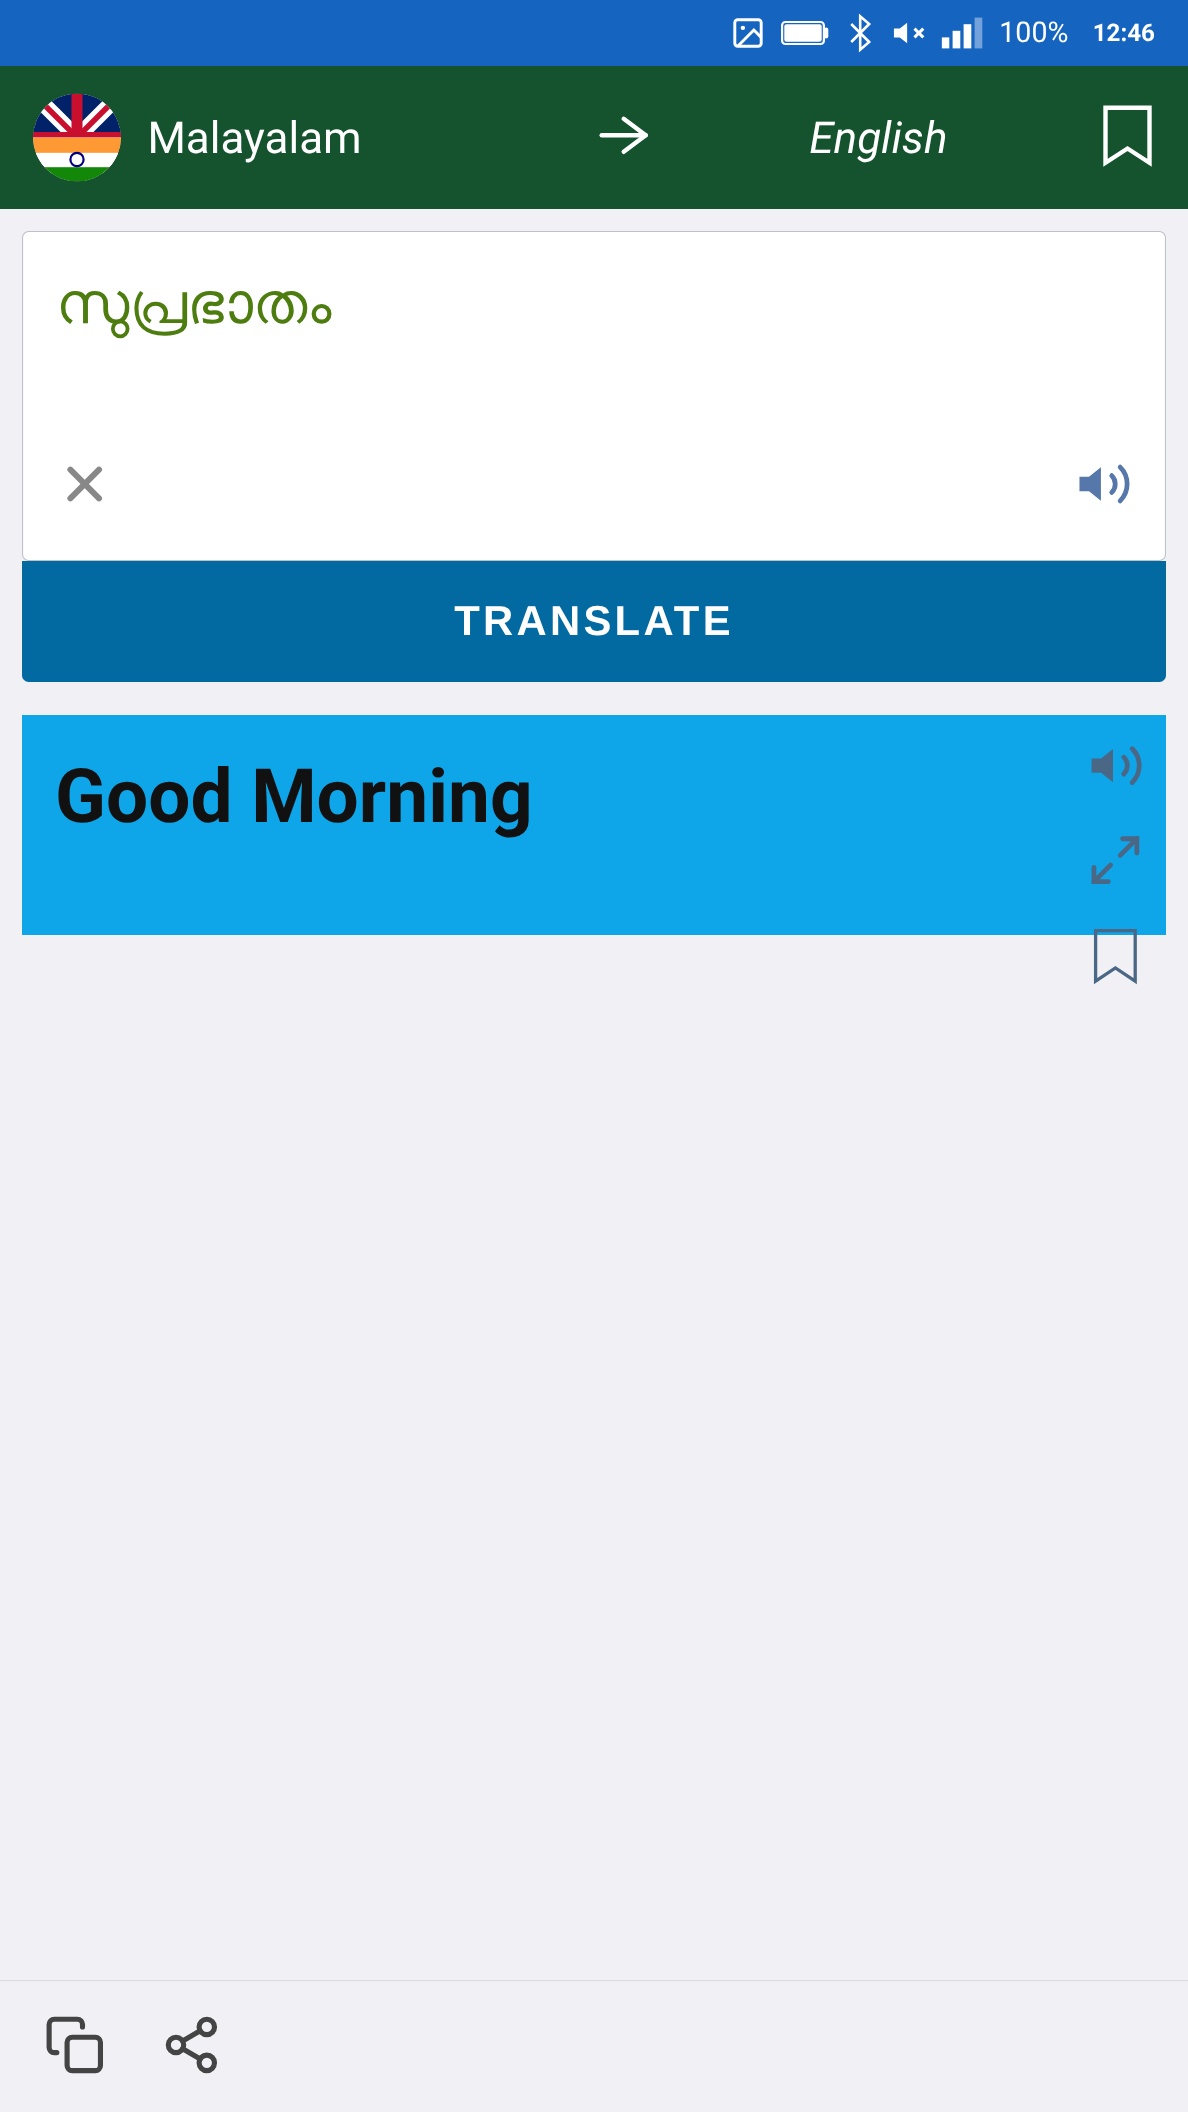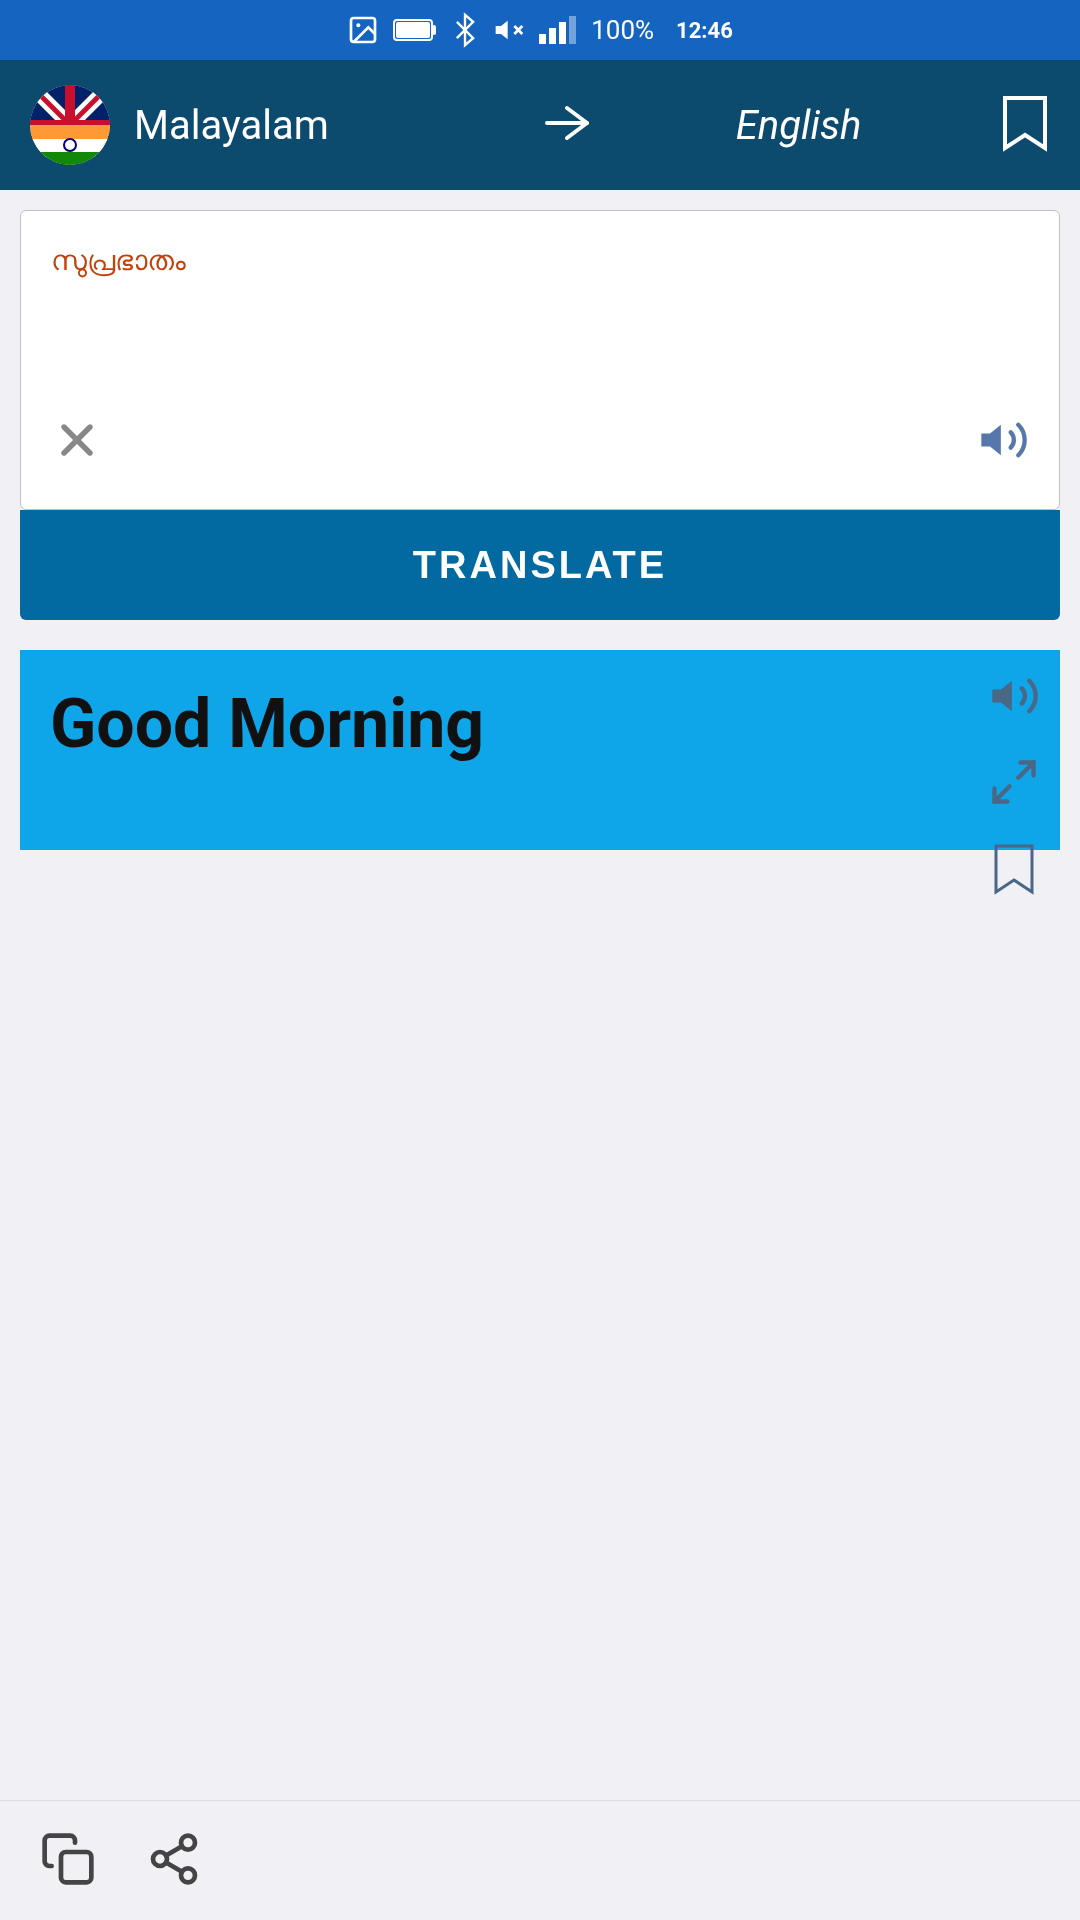--- a/index.html
+++ b/index.html
@@ -18,21 +18,21 @@
       position: relative;
     }
 
     
     .status-bar {
       width: 100%;
       height: 60px;
       background: #1565c0;
       display: flex;
       align-items: center;
-      justify-content: center;
+      justify-content: flex-end;
       padding: 0 30px;
       gap: 16px;
     }
 
     .status-bar-icons {
       display: flex;
       align-items: center;
       gap: 14px;
     }
 
@@ -45,21 +45,21 @@
 
     .status-battery {
       color: white;
       font-size: 26px;
     }
 
     
     .app-bar {
       width: 100%;
       height: 130px;
-      background: #0c4a6e;
+      background: #14532d;
       display: flex;
       align-items: center;
       padding: 0 30px;
       gap: 0;
     }
 
     .flag-icon {
       width: 80px;
       height: 80px;
       border-radius: 50%;
@@ -90,22 +90,22 @@
       margin: 20px 20px 0 20px;
       background: white;
       border: 1.5px solid #c0c0c8;
       border-radius: 6px;
       padding: 30px;
       position: relative;
       min-height: 300px;
     }
 
     .input-text {
-      font-size: 28px;
-      color: #c2410c;
+      font-size: 52px;
+      color: #4d7c0f;
       line-height: 1.4;
       display: block;
       width: 85%;
     }
 
     .speaker-icon-input {
       position: absolute;
       bottom: 30px;
       right: 30px;
       color: #5577aa;

